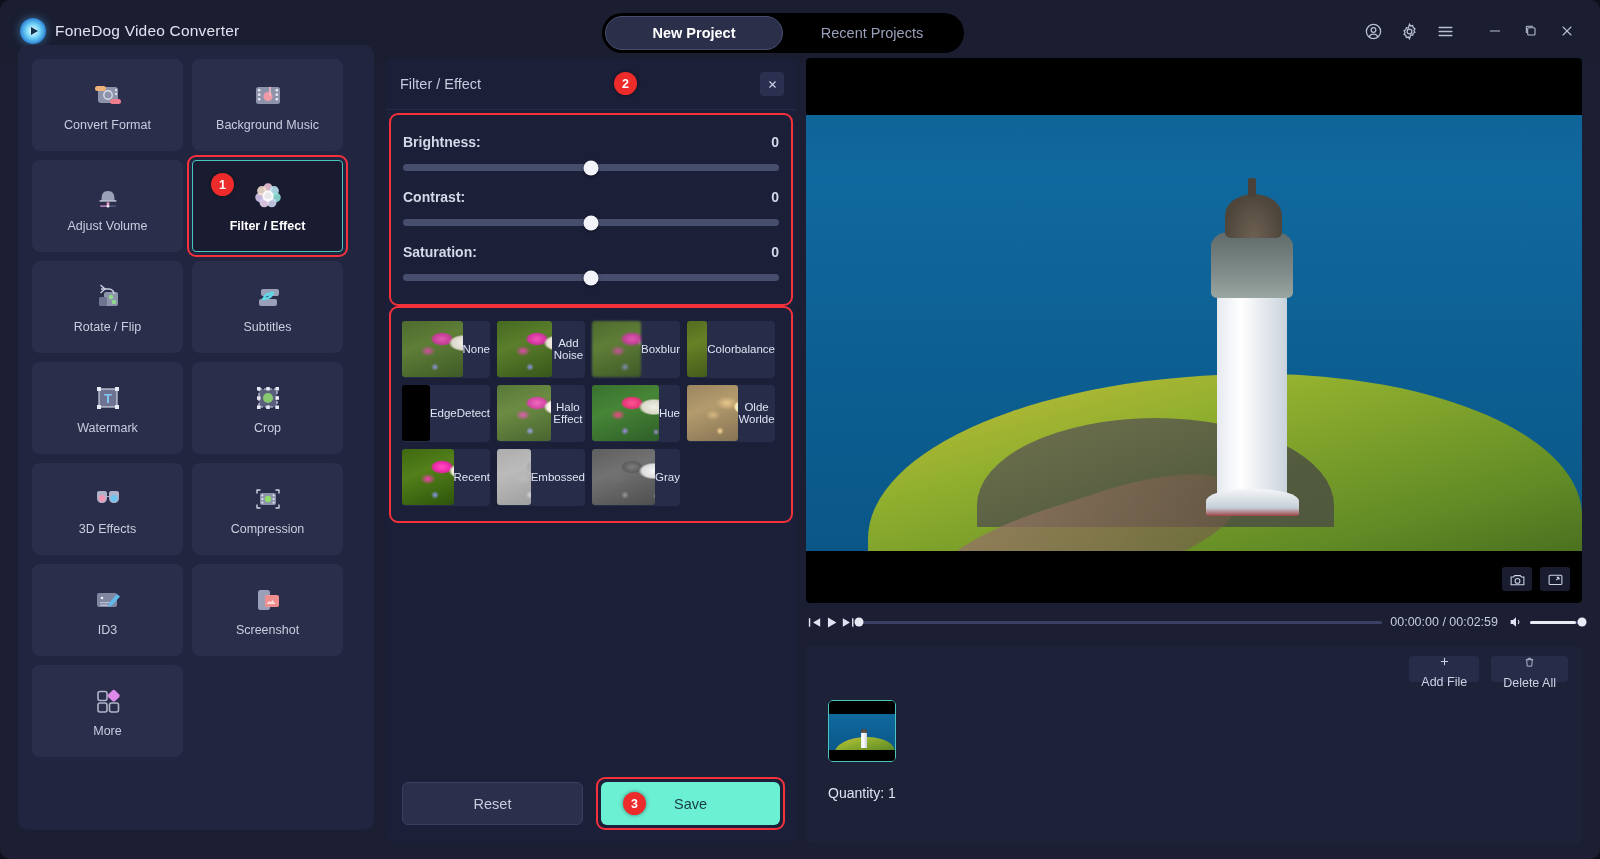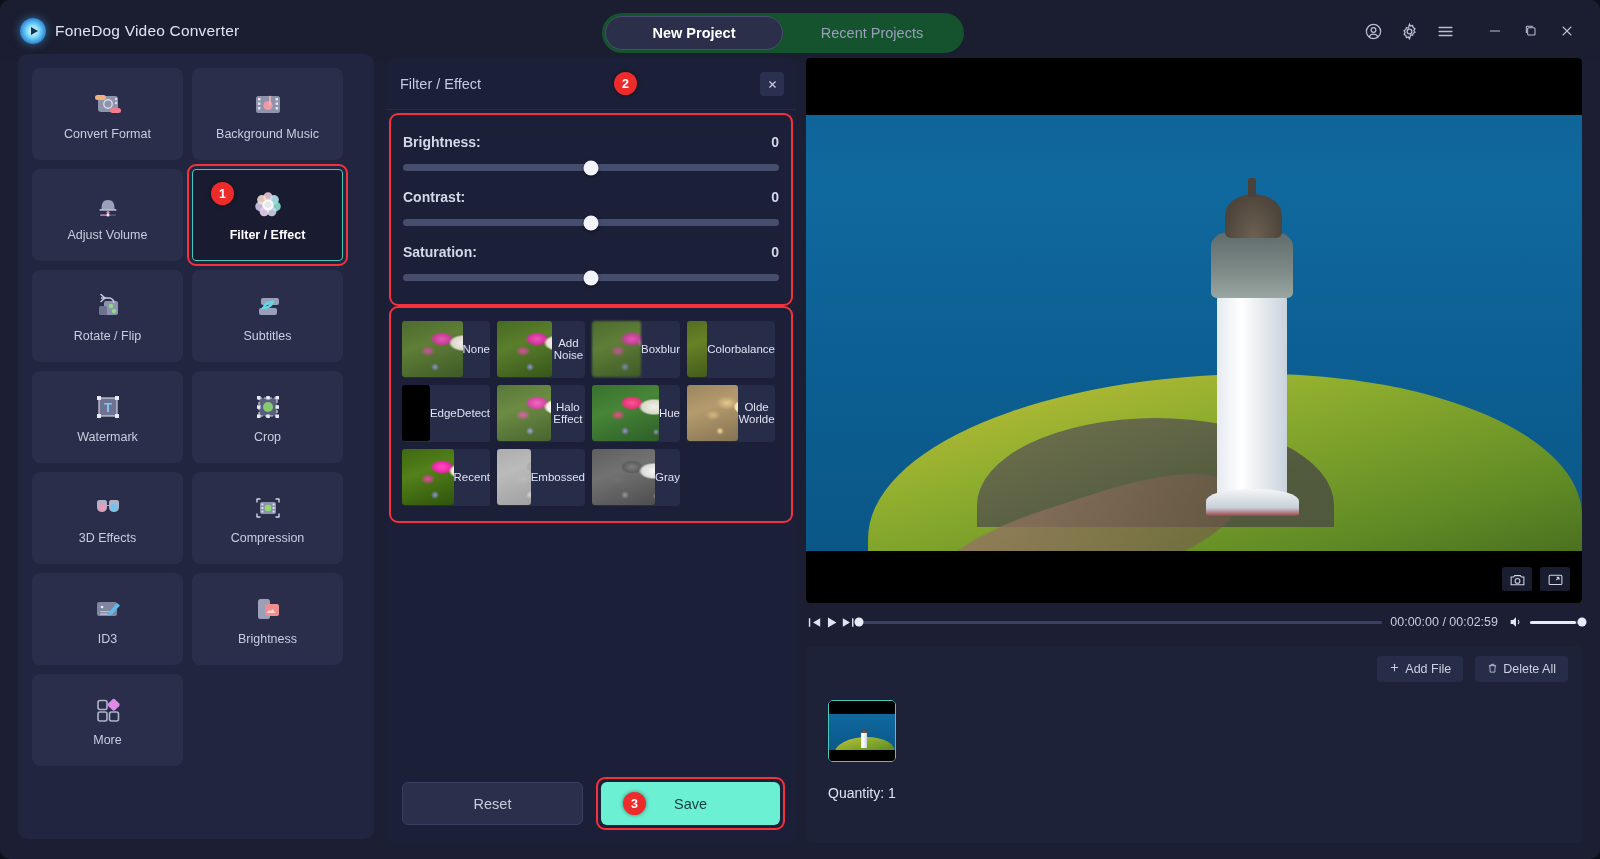--- a/index.html
+++ b/index.html
@@ -35,21 +35,21 @@
     border-left: 7px solid #12314f;
     border-top: 4.5px solid transparent;
     border-bottom: 4.5px solid transparent;
     margin-left: 2px;
   }
   .brand-name { color: #dfe3f0; font-size: 15.5px; letter-spacing: .2px; }
 
   .tabs {
     position: absolute; left: 602px; top: 13px;
     width: 362px; height: 40px;
-    background: #14532d; border-radius: 20px;
+    background: #000000; border-radius: 20px;
     display: flex; align-items: flex-start; padding: 3px;
   }
   .tab {
     flex: 1; height: 34px; border-radius: 17px;
     display: flex; align-items: center; justify-content: center;
     color: #9aa0bb; font-size: 14.5px; cursor: pointer;
     border: 1px solid transparent;
   }
   .tab.active {
     background: #2b2f49; color: #ffffff; font-weight: bold;
@@ -63,21 +63,21 @@
   .wbtn {
     width: 30px; height: 30px; margin-left: 6px;
     display: flex; align-items: center; justify-content: center;
     color: #b9bed4; cursor: pointer;
   }
   .wbtn svg { display: block; }
   .wgap { width: 14px; }
 
   
   .leftpanel {
-    position: absolute; left: 18px; top: 54px;
+    position: absolute; left: 18px; top: 45px;
     width: 356px; height: 785px;
     background: #212540; border-radius: 10px;
     padding: 14px;
     text-align: center;
   }
   .toolgrid { display: flex; flex-wrap: wrap; gap: 9px; }
   .tool {
     position: relative;
     width: 151px; height: 92px;
     background: #2a2e4a; border-radius: 8px;
@@ -223,21 +223,21 @@
     width: 776px; height: 197px;
     background: #1e2239; border-radius: 6px;
   }
   .fl-toolbar {
     position: absolute; right: 14px; top: 10px;
     display: flex; gap: 12px;
   }
   .fl-btn {
     height: 26px; padding: 0 12px; border-radius: 4px;
     background: #272c48; color: #ccd1e3; font-size: 12.5px;
-    display: flex; align-items: center; gap: 5px; cursor: pointer;
+    display: flex; align-items: center; gap: 5px; cursor: pointer; flex-direction: column;
   }
   .file-item {
     position: absolute; left: 22px; top: 54px;
     width: 68px; height: 62px; border-radius: 5px;
     border: 1.5px solid #49c7bd; overflow: hidden; cursor: pointer;
     background: #000;
   }
   .quantity {
     position: absolute; left: 22px; top: 139px;
     color: #dfe3f2; font-size: 14px;
@@ -571,21 +571,21 @@
       </div>
 
       <div class="tool">
         <span class="tool-icon">
           <svg width="34" height="34" viewBox="0 0 34 34" fill="none">
             <rect x="7" y="7" width="12" height="20" rx="2.5" fill="#9aa0b8"></rect>
             <rect x="14" y="12" width="14" height="12" rx="2" fill="#ef8e8e"></rect>
             <path d="M18 18l-2.5 3h9l-3-4-1.8 2.2-1.7-1.2z" fill="#fdd8d8"></path>
           </svg>
         </span>
-        <span class="tool-label">Brightness</span>
+        <span class="tool-label">Screenshot</span>
       </div>
 
       <div class="tool">
         <span class="tool-icon">
           <svg width="34" height="34" viewBox="0 0 34 34" fill="none">
             <rect x="7" y="7.5" width="9" height="9" rx="2" fill="none" stroke="#b0b5c9" stroke-width="1.6"></rect>
             <rect x="7" y="19" width="9" height="9" rx="2" fill="none" stroke="#b0b5c9" stroke-width="1.6"></rect>
             <rect x="18.5" y="19" width="9" height="9" rx="2" fill="none" stroke="#b0b5c9" stroke-width="1.6"></rect>
             <rect x="18" y="7" width="9.5" height="9.5" rx="2" fill="#dd8ae8" transform="rotate(45 22.75 11.75)"></rect>
           </svg>

